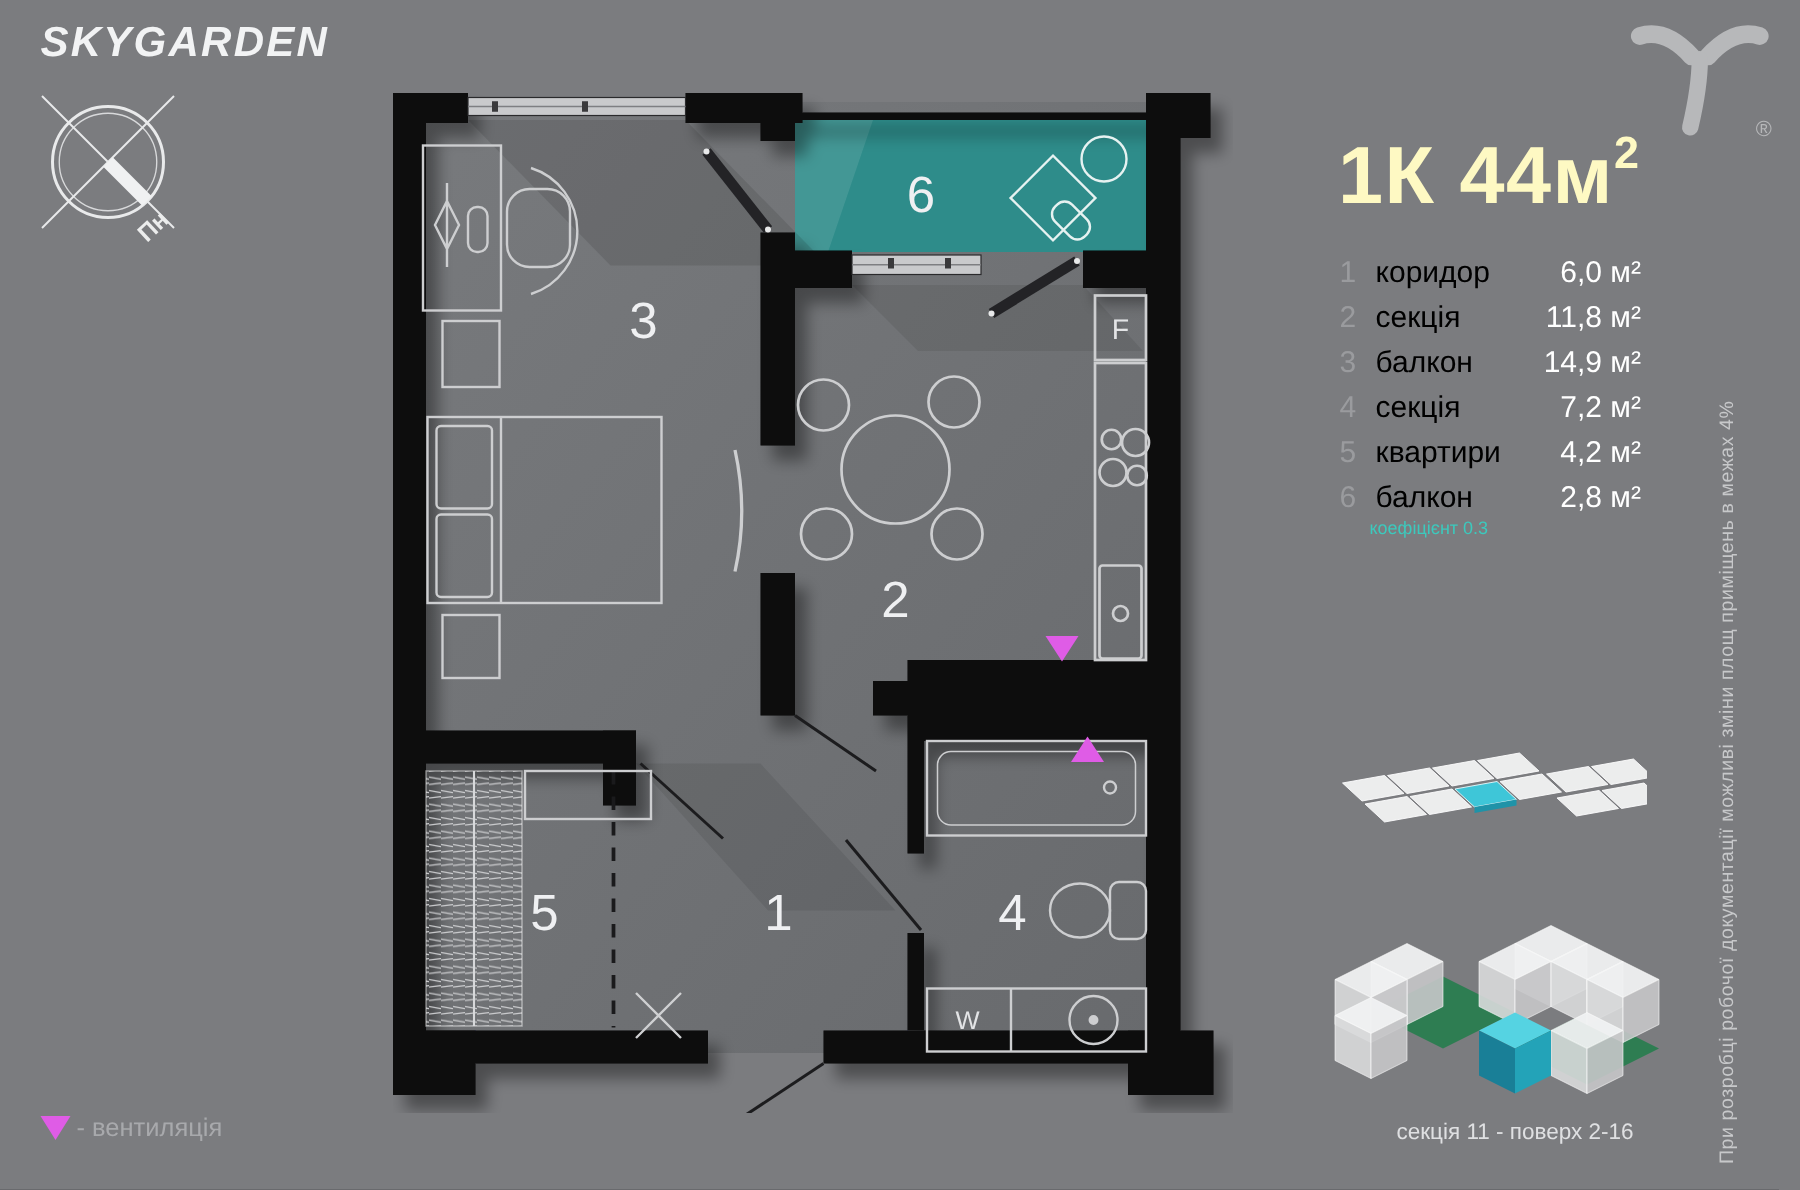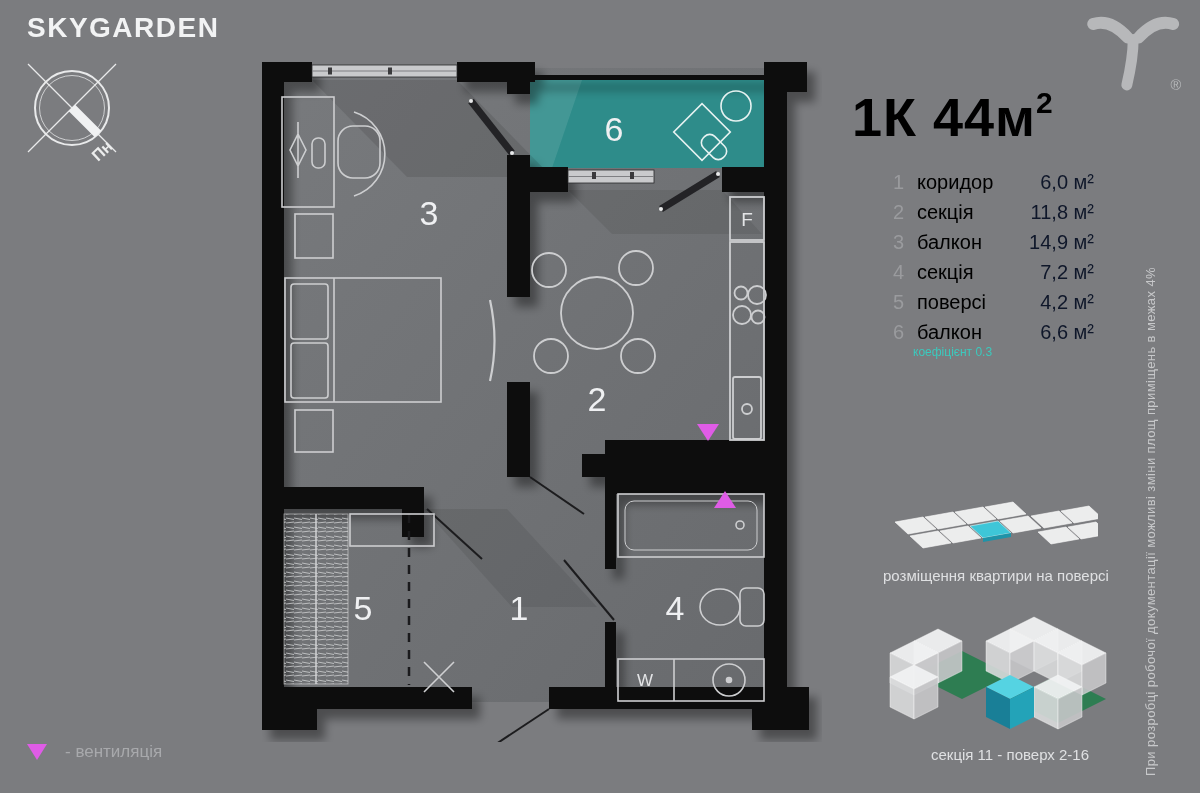--- a/index.html
+++ b/index.html
@@ -1,34 +1,34 @@
 <!DOCTYPE html>
 <html><head>
 <meta charset="utf-8">
 <style>
   html,body{margin:0;padding:0;background:#5c5d60;}
   .stage{position:relative;width:1200px;height:793px;background:#7b7c7f;overflow:hidden;
          font-family:"Liberation Sans","DejaVu Sans",sans-serif;}
   .brand{position:absolute;left:27px;top:12px;font-size:28px;font-weight:bold;
-         color:#f2f3f4;letter-spacing:1.5px;}
+         color:#f2f3f4;letter-spacing:1.5px;font-style:italic;}
   .abs{position:absolute;}
   
-  .apt-title{position:absolute;left:852px;top:86px;font-size:54px;font-weight:bold;color:#000000;letter-spacing:1px;}
+  .apt-title{position:absolute;left:892px;top:86px;font-size:54px;font-weight:bold;color:#fef9c3;letter-spacing:1px;}
   .apt-title sup{font-size:30px;position:relative;top:-4px;}
   .rooms{position:absolute;left:893px;top:167px;width:201px;}
   .room-row{display:flex;height:30px;align-items:center;font-size:20px;}
   .rr-num{width:24px;color:#9a9b9e;}
   .rr-name{flex:1;color:#000000;}
-  .rr-area{color:#0f172a;}
+  .rr-area{color:#ffffff;}
   .coef{position:absolute;left:913px;top:345px;font-size:12px;color:#3cc9bd;}
   .caption{position:absolute;font-size:15px;color:#dfe0e2;}
   .disclaimer{position:absolute;left:1143px;top:148px;height:628px;writing-mode:vertical-rl;
       transform:rotate(180deg);font-size:13px;color:#c7c8ca;letter-spacing:.4px;
       display:flex;align-items:center;justify-content:flex-start;}
-  .vent-legend{position:absolute;left:27px;top:742px;display:flex;align-items:center;gap:18px;}
+  .vent-legend{position:absolute;left:27px;top:742px;display:flex;align-items:center;gap:4px;}
   .vent-tri{width:0;height:0;border-left:10px solid transparent;border-right:10px solid transparent;
       border-top:16px solid #df5ce6;}
   .vent-text{font-size:17px;color:#a8a9ac;}
   svg text{font-family:"Liberation Sans","DejaVu Sans",sans-serif;}
 </style>
 </head>
 <body>
 
 <div class="stage">
 
@@ -225,27 +225,27 @@
       <span class="rr-name">балкон</span>
       <span class="rr-area">14,9 м²</span>
     </div>
     <div class="room-row">
       <span class="rr-num">4</span>
       <span class="rr-name">секція</span>
       <span class="rr-area">7,2 м²</span>
     </div>
     <div class="room-row">
       <span class="rr-num">5</span>
-      <span class="rr-name">поверсі</span>
+      <span class="rr-name">квартири</span>
       <span class="rr-area">4,2 м²</span>
     </div>
     <div class="room-row">
       <span class="rr-num">6</span>
       <span class="rr-name">балкон</span>
-      <span class="rr-area">6,6 м²</span>
+      <span class="rr-area">2,8 м²</span>
     </div>
   </div>
 
   <div class="coef">коефіцієнт 0.3</div>
 
   <svg class="abs" style="left:883px;top:492px" width="215" height="72" viewBox="0 0 215 72">
     <g fill="#eceded" stroke="#fdfdfe" stroke-width="0.6">
       <polygon points="12,30 40,25 53,37 25,42"></polygon>
       <polygon points="42,25 70,20 83,32 55,37"></polygon>
       <polygon points="72,20 100,15 113,27 85,32"></polygon>
@@ -254,21 +254,20 @@
       <polygon points="178,19 206,14 219,26 191,31"></polygon>
       <polygon points="27,44 55,39 68,51 40,56"></polygon>
       <polygon points="57,39 85,34 98,46 70,51"></polygon>
       <polygon points="117,29 145,24 158,36 130,41"></polygon>
       <polygon points="155,40 183,35 196,47 168,52"></polygon>
       <polygon points="185,35 213,30 226,42 198,47"></polygon>
     </g>
     <polygon points="87,34 115,29 128,41 100,46" fill="#3ec6d8" stroke="#e8fbfd" stroke-width="0.6"></polygon>
     <polygon points="100,46 128,41 128,45 100,50" fill="#1f93a8"></polygon>
   </svg>
-  <div class="caption" style="left:883px;top:567px">розміщення квартири на поверсі</div>
 
   <svg class="abs" style="left:880px;top:603px" width="240" height="150" viewBox="0 0 240 150">
 
     <polygon points="34,72 82,48 130,72 82,96" fill="#2e7d52"></polygon>
     <polygon points="130,96 178,72 226,96 178,120" fill="#2e7d52"></polygon>
 
     <g stroke="#ffffff" stroke-width="0.6" stroke-opacity="0.65">
 
       <g>
           <polygon points="34,38 58,26 82,38 58,50" fill="#f0f1f2" fill-opacity="0.95"></polygon>

